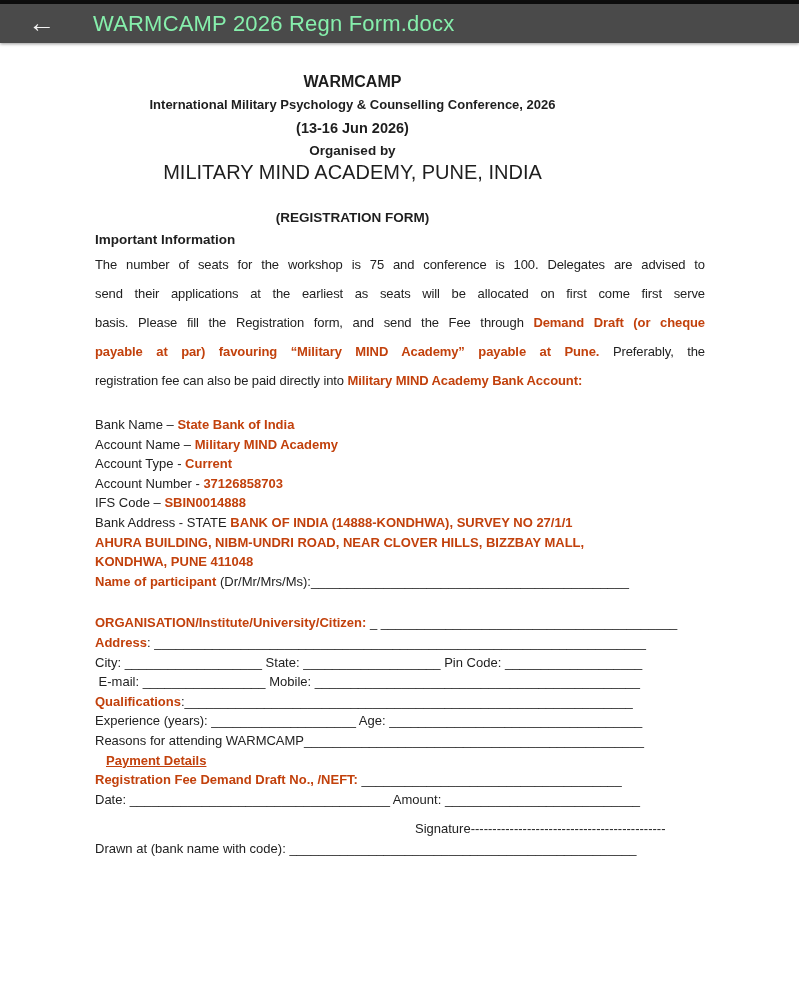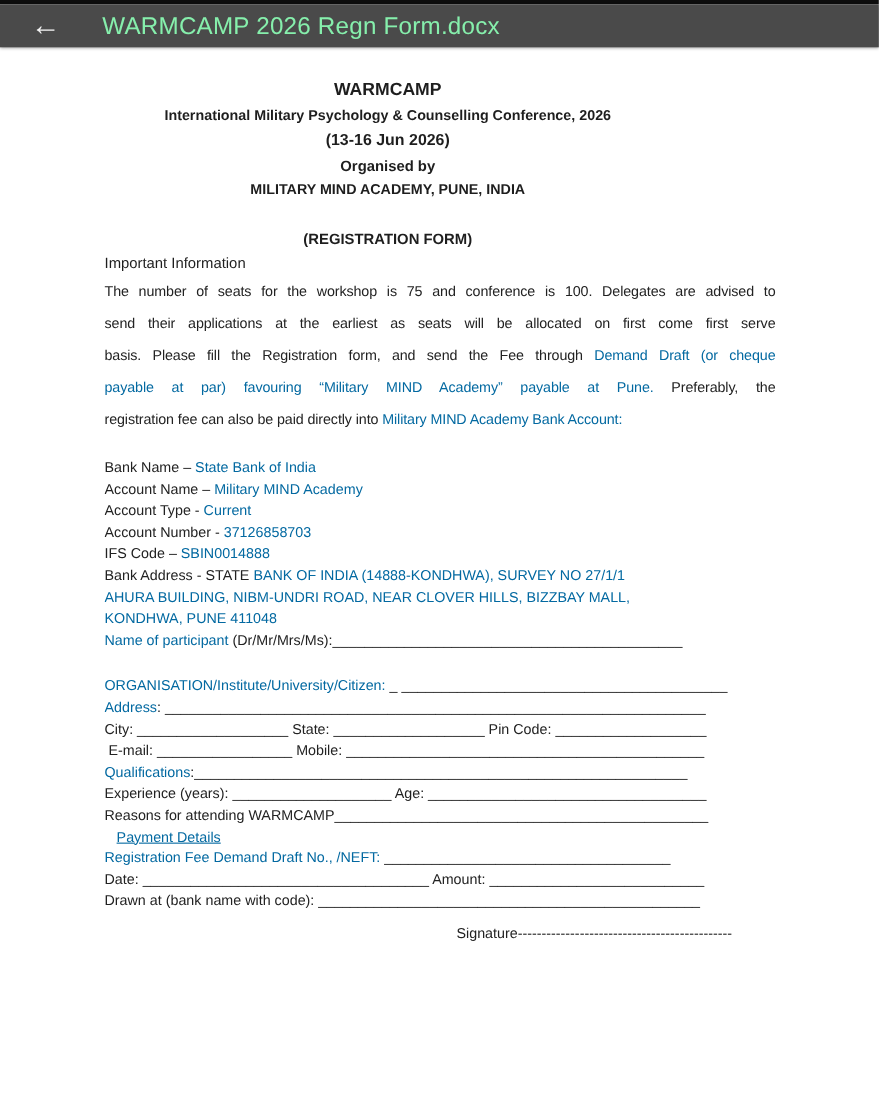--- a/index.html
+++ b/index.html
@@ -31,27 +31,27 @@
   }
   
   .viewport { height: 822px; overflow: hidden; background: #ffffff; }
   .page { padding: 28px 94px 0 95px; }
 
   .titleblock { width: 515px; text-align: center; }
   .t0 { font-size: 16px;   font-weight: bold; line-height: 21px; }
   .t1 { font-size: 13px; font-weight: bold; line-height: 25px; }
   .t2 { font-size: 14.5px; font-weight: bold; line-height: 23px; }
   .t3 { font-size: 13.5px; font-weight: bold; line-height: 21px; }
-  .t4 { font-size: 13px; font-weight: bold; line-height: 22px; }
+  .t4 { font-size: 20px; font-weight: normal; line-height: 22px; }
   .regform {
     width: 515px; text-align: center;
     font-size: 13.5px; font-weight: bold; line-height: 20px;
     margin-top: 25px;
   }
-  .imp { font-size: 13.5px; font-weight: normal; line-height: 20px; margin-top: 2px; }
+  .imp { font-size: 13.5px; font-weight: bold; line-height: 20px; margin-top: 2px; }
 
   .intro { width: 610px; }
   .iline {
     font-size: 13px; line-height: 29px; letter-spacing: -0.1px;
     text-align: justify; color: #222222;
   }
   .iline.fit { text-align-last: justify; }
 
   .bank { width: 610px; margin-top: 20px; }
   .bline {
@@ -61,21 +61,21 @@
 
   .formblock { width: 610px; }
   .fline {
     font-size: 13px; line-height: 19.6px;
     white-space: pre; overflow: hidden; color: #222222;
   }
   .mt   { }
   .mt22 { margin-top: 22px; }
   .sig  { margin-top: 10px; margin-left: 320px; }
 
-  .b  { font-weight: normal; color: #0369a1; }
+  .b  { font-weight: bold; color: #c2410c; }
   .ul { text-decoration: underline; padding-left: 11px; }
 </style>
 </head>
 <body>
 
 <div>
   <div class="top-strip"></div>
   <div class="appbar">
     <button class="back-btn">
       <span class="back-glyph">←</span>
@@ -123,18 +123,18 @@
         <div class="fline mt22"><span class="b">ORGANISATION/Institute/University/Citizen: </span><span>_ _________________________________________</span></div>
         <div class="fline mt"><span class="b">Address</span><span>: </span><span>____________________________________________________________________</span></div>
         <div class="fline mt"><span>City: </span><span>___________________</span><span> State: </span><span>___________________</span><span> Pin Code: </span><span>___________________</span></div>
         <div class="fline mt"><span> E-mail: </span><span>_________________</span><span> Mobile: </span><span>_____________________________________________</span></div>
         <div class="fline mt"><span class="b">Qualifications</span><span>:</span><span>______________________________________________________________</span></div>
         <div class="fline mt"><span>Experience (years): </span><span>____________________</span><span> Age: </span><span>___________________________________</span></div>
         <div class="fline mt"><span>Reasons for attending WARMCAMP</span><span>_______________________________________________</span></div>
         <div class="fline"><span class="b ul">Payment Details</span></div>
         <div class="fline"><span class="b">Registration Fee Demand Draft No., /NEFT: </span><span>____________________________________</span></div>
         <div class="fline mt"><span>Date: </span><span>____________________________________</span><span> Amount: </span><span>___________________________</span></div>
+        <div class="fline sig"><span>Signature</span><span>---------------------------------------------</span></div>
         <div class="fline mt"><span>Drawn at (bank name with code): </span><span>________________________________________________</span></div>
-        <div class="fline sig"><span>Signature</span><span>---------------------------------------------</span></div>
       </div>
 
   </div>
 </div>
 
 </body></html>

